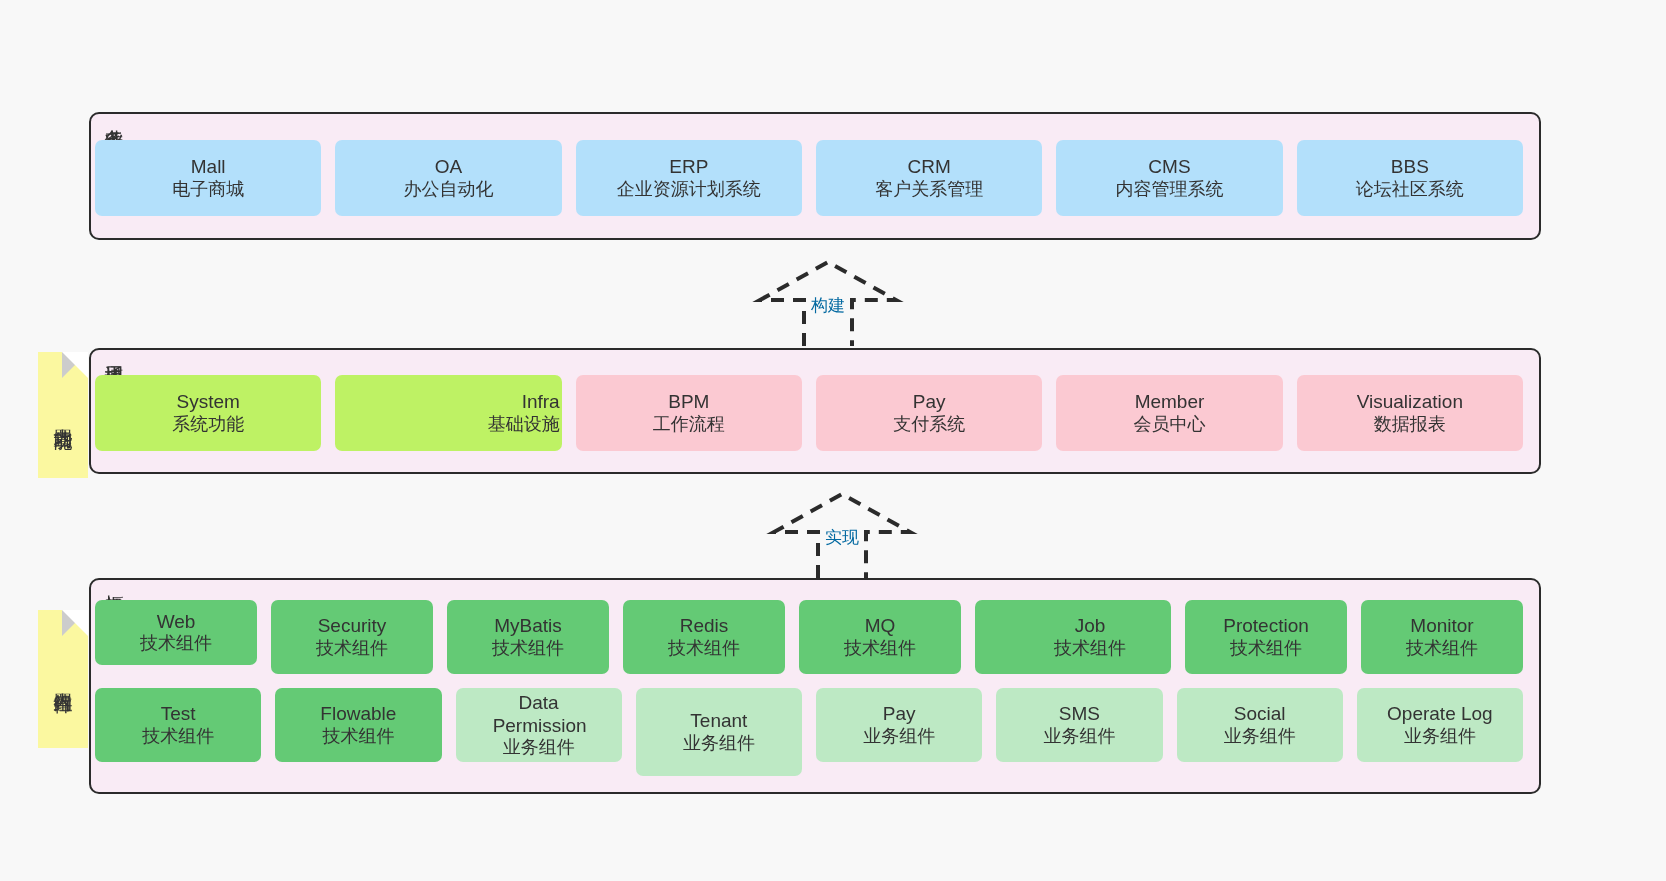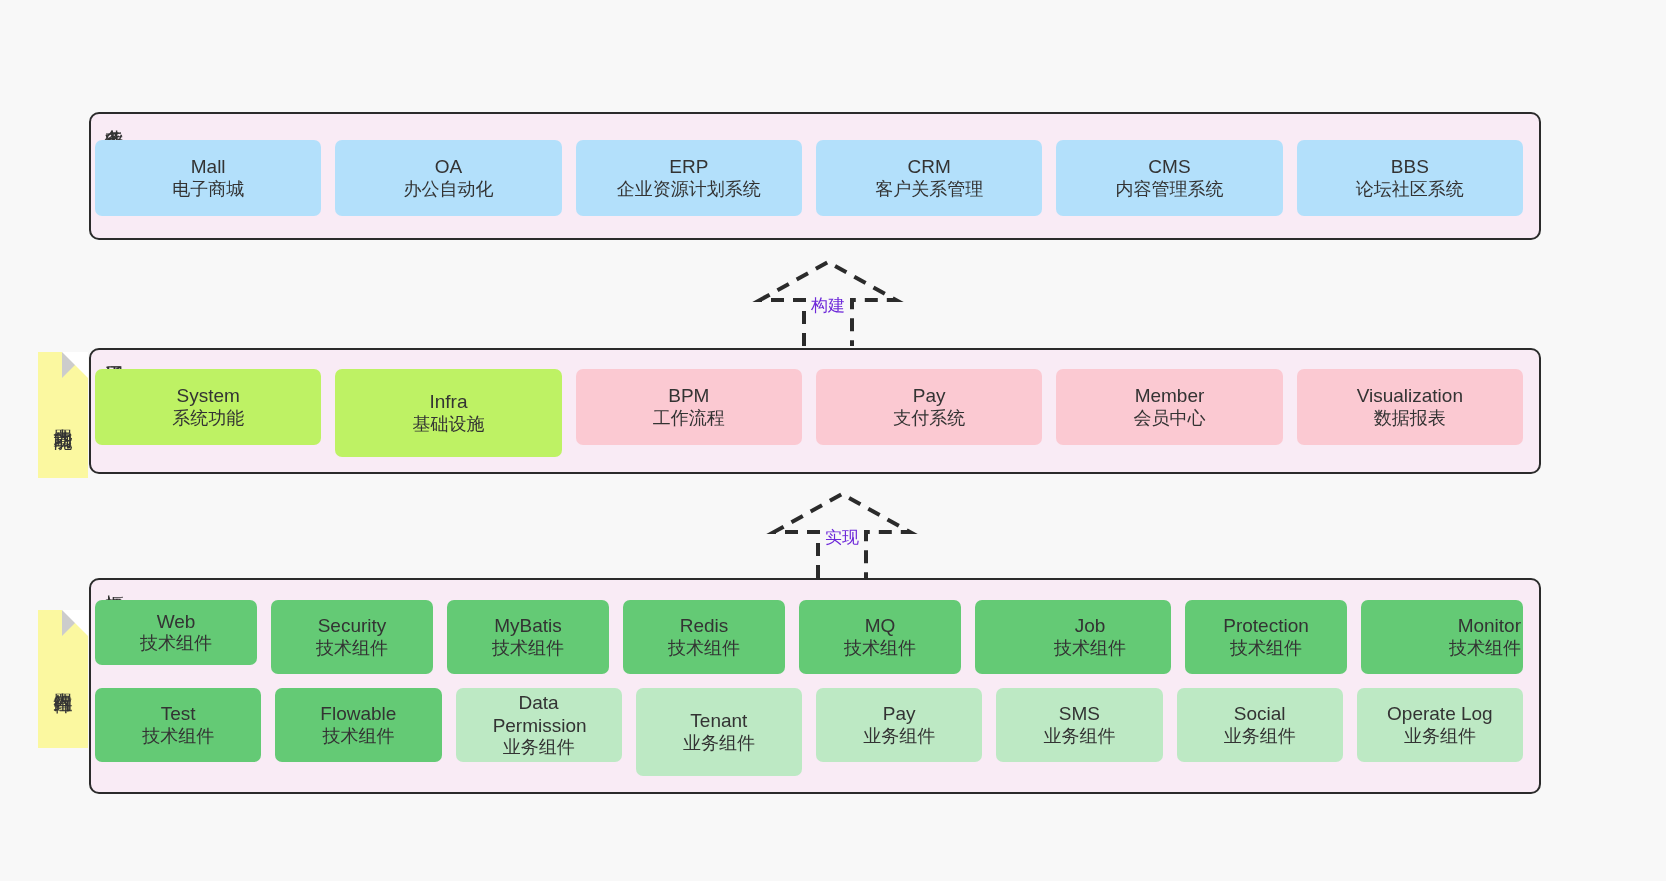--- a/index.html
+++ b/index.html
@@ -104,21 +104,21 @@
 
   
   .arrow { position: absolute; }
   .arrow svg { display: block; overflow: visible; }
   .arrow-label {
     position: absolute;
     left: 0; right: 0;
     top: 36px;
     text-align: center;
     font-size: 17px;
-    color: #6d28d9;
+    color: #0369a1;
     background: transparent;
   }
 </style>
 </head>
 <body>
 
 <div id="canvas">
 
   <div class="layer" style="left:89px; top:112px; width:1452px; height:128px;">
     <div class="layer-label">业务系统</div>
@@ -164,21 +164,21 @@
   </div>
 
   <div class="layer" style="left:89px; top:348px; width:1452px; height:126px;">
     <div class="layer-label">通用模块</div>
     <div class="layer-body">
       <div class="box-row">
         <div class="box red-strong" style="height:76px;">
           <div class="t-en">System</div>
           <div class="t-cn">系统功能</div>
         </div>
-        <div class="box red-strong" style="height:88px;">
+        <div class="box red-strong" style="height:76px;align-items:flex-end;">
           <div class="t-en">Infra</div>
           <div class="t-cn">基础设施</div>
         </div>
         <div class="box red-light" style="height:76px;">
           <div class="t-en">BPM</div>
           <div class="t-cn">工作流程</div>
         </div>
         <div class="box red-light" style="height:76px;">
           <div class="t-en">Pay</div>
           <div class="t-cn">支付系统</div>
@@ -232,21 +232,21 @@
           <div class="t-cn">技术组件</div>
         </div>
         <div class="box green-strong" style="height:74px;padding-left:36px;">
           <div class="t-en">Job</div>
           <div class="t-cn">技术组件</div>
         </div>
         <div class="box green-strong" style="height:74px;">
           <div class="t-en">Protection</div>
           <div class="t-cn">技术组件</div>
         </div>
-        <div class="box green-strong" style="height:74px;align-items:flex-end;">
+        <div class="box green-strong" style="height:74px;">
           <div class="t-en">Monitor</div>
           <div class="t-cn">技术组件</div>
         </div>
       </div>
 
       <div class="box-row">
         <div class="box green-strong" style="height:74px;">
           <div class="t-en">Test</div>
           <div class="t-cn">技术组件</div>
         </div>

